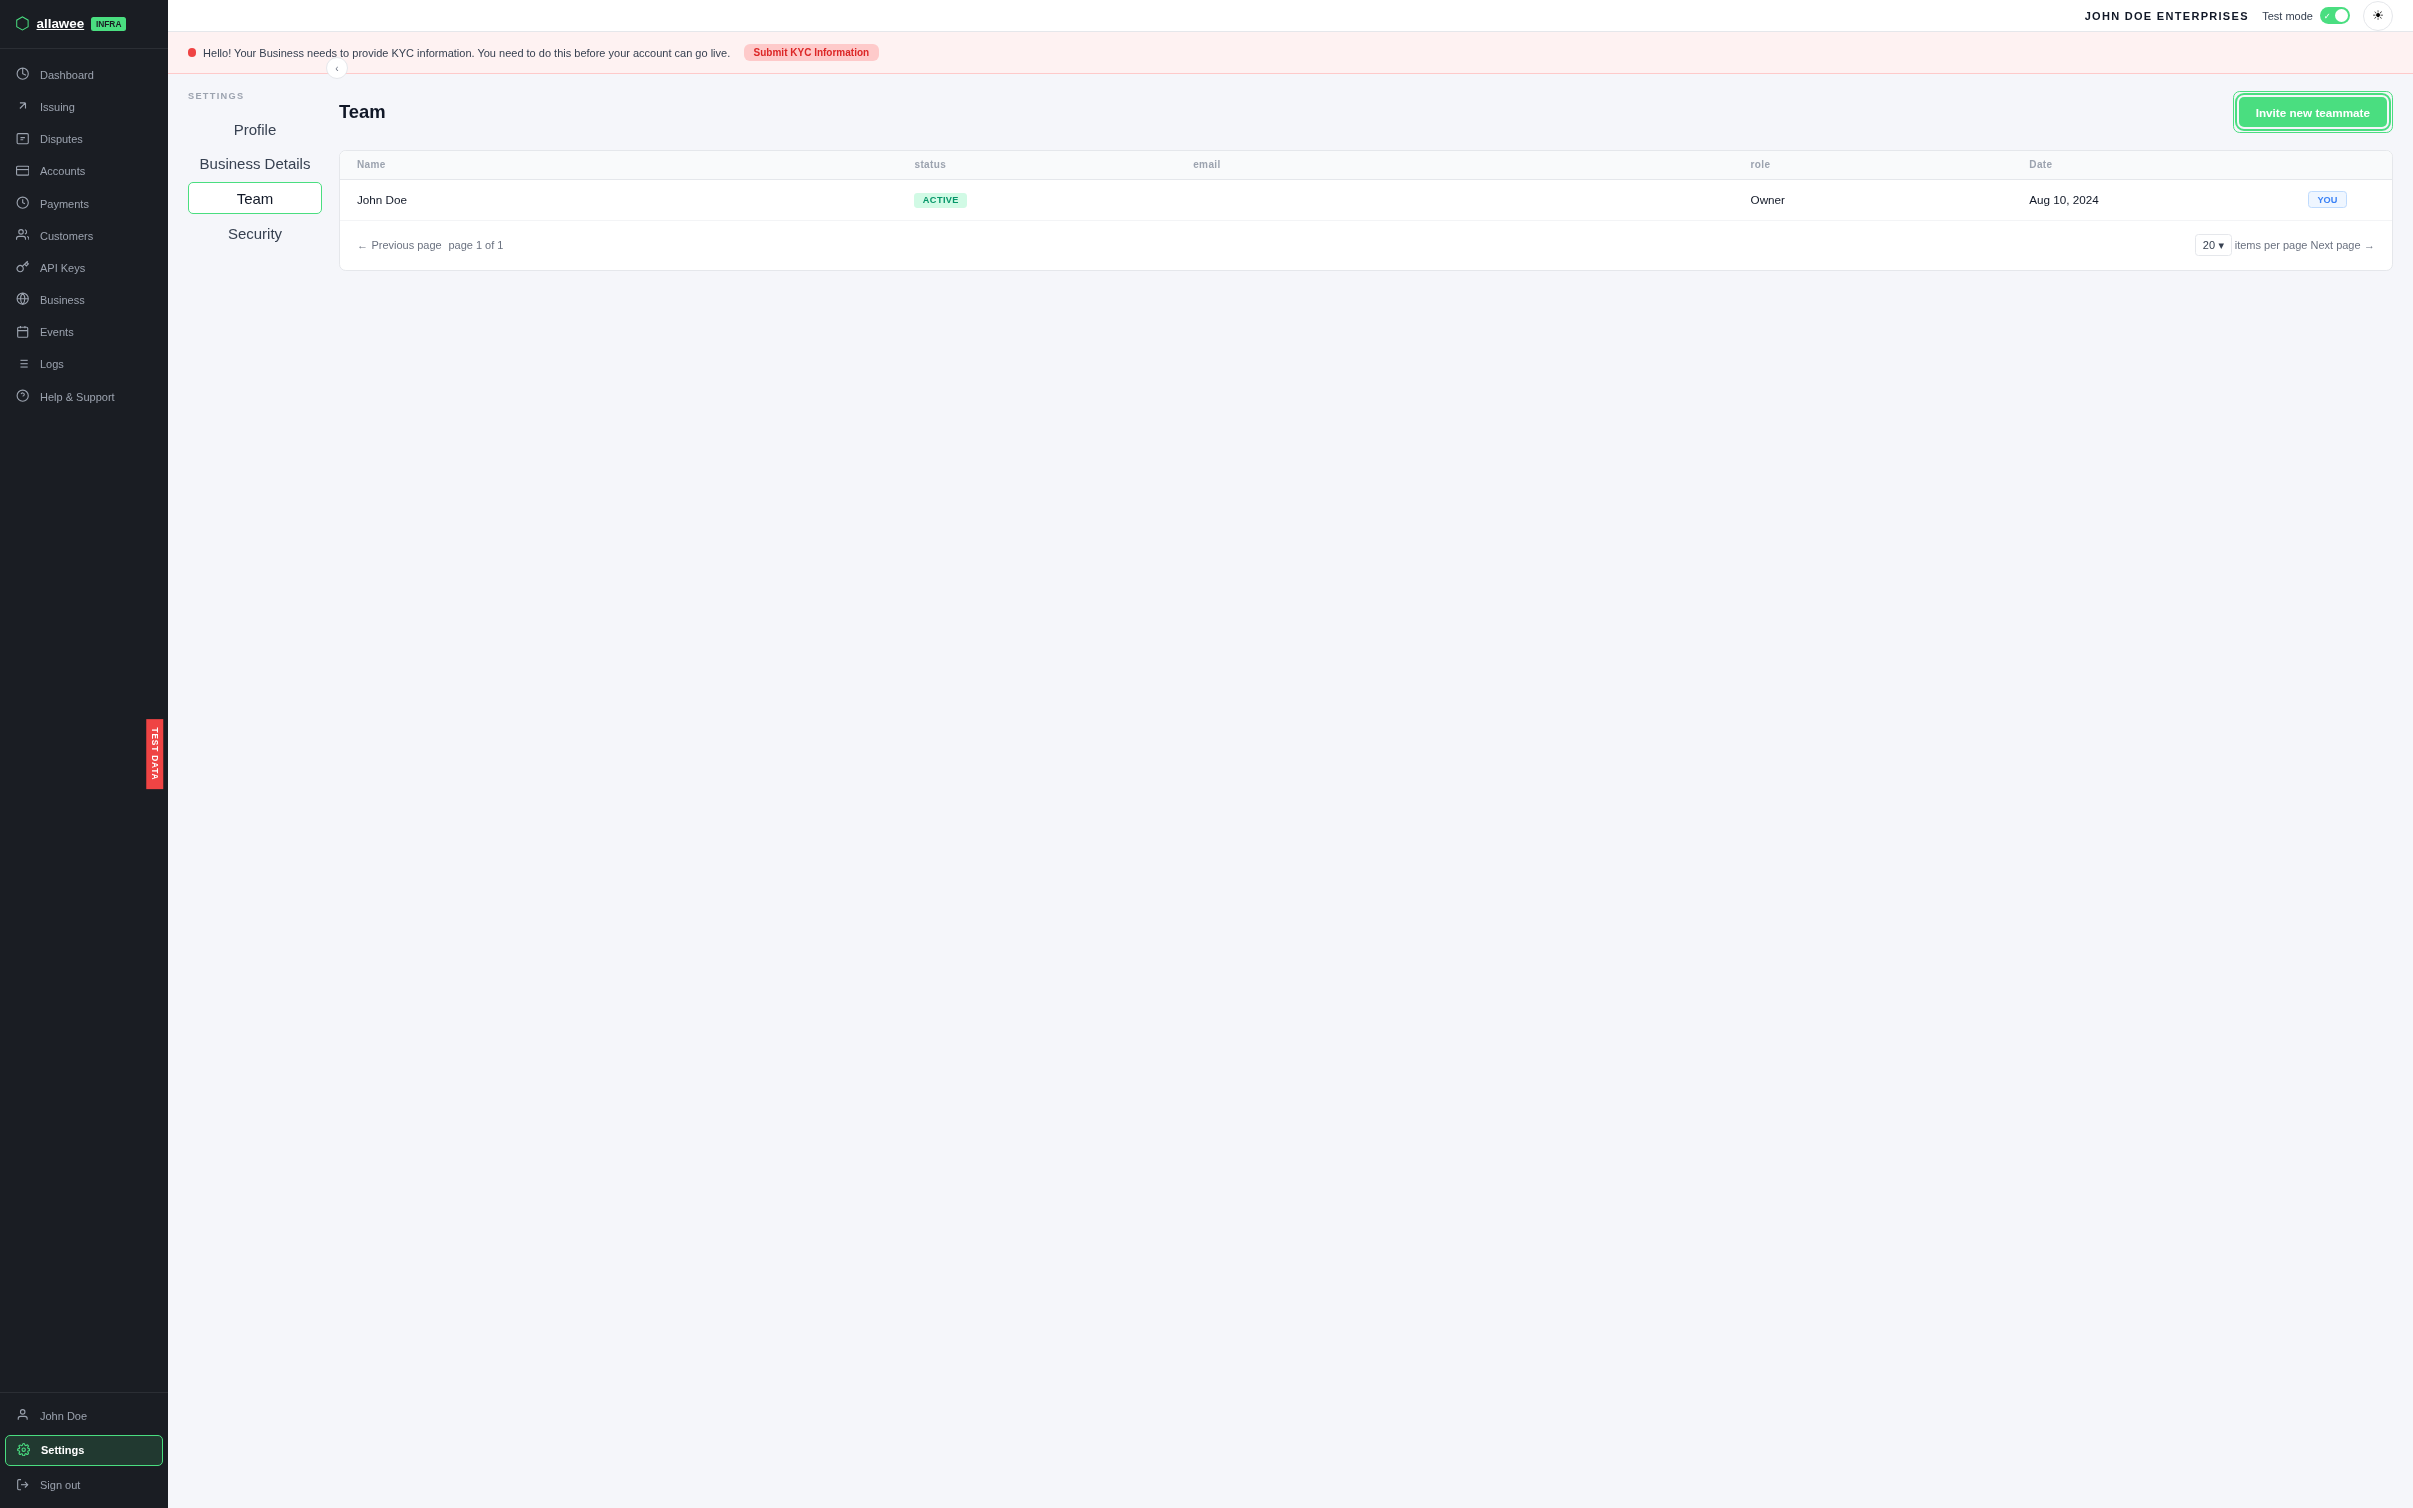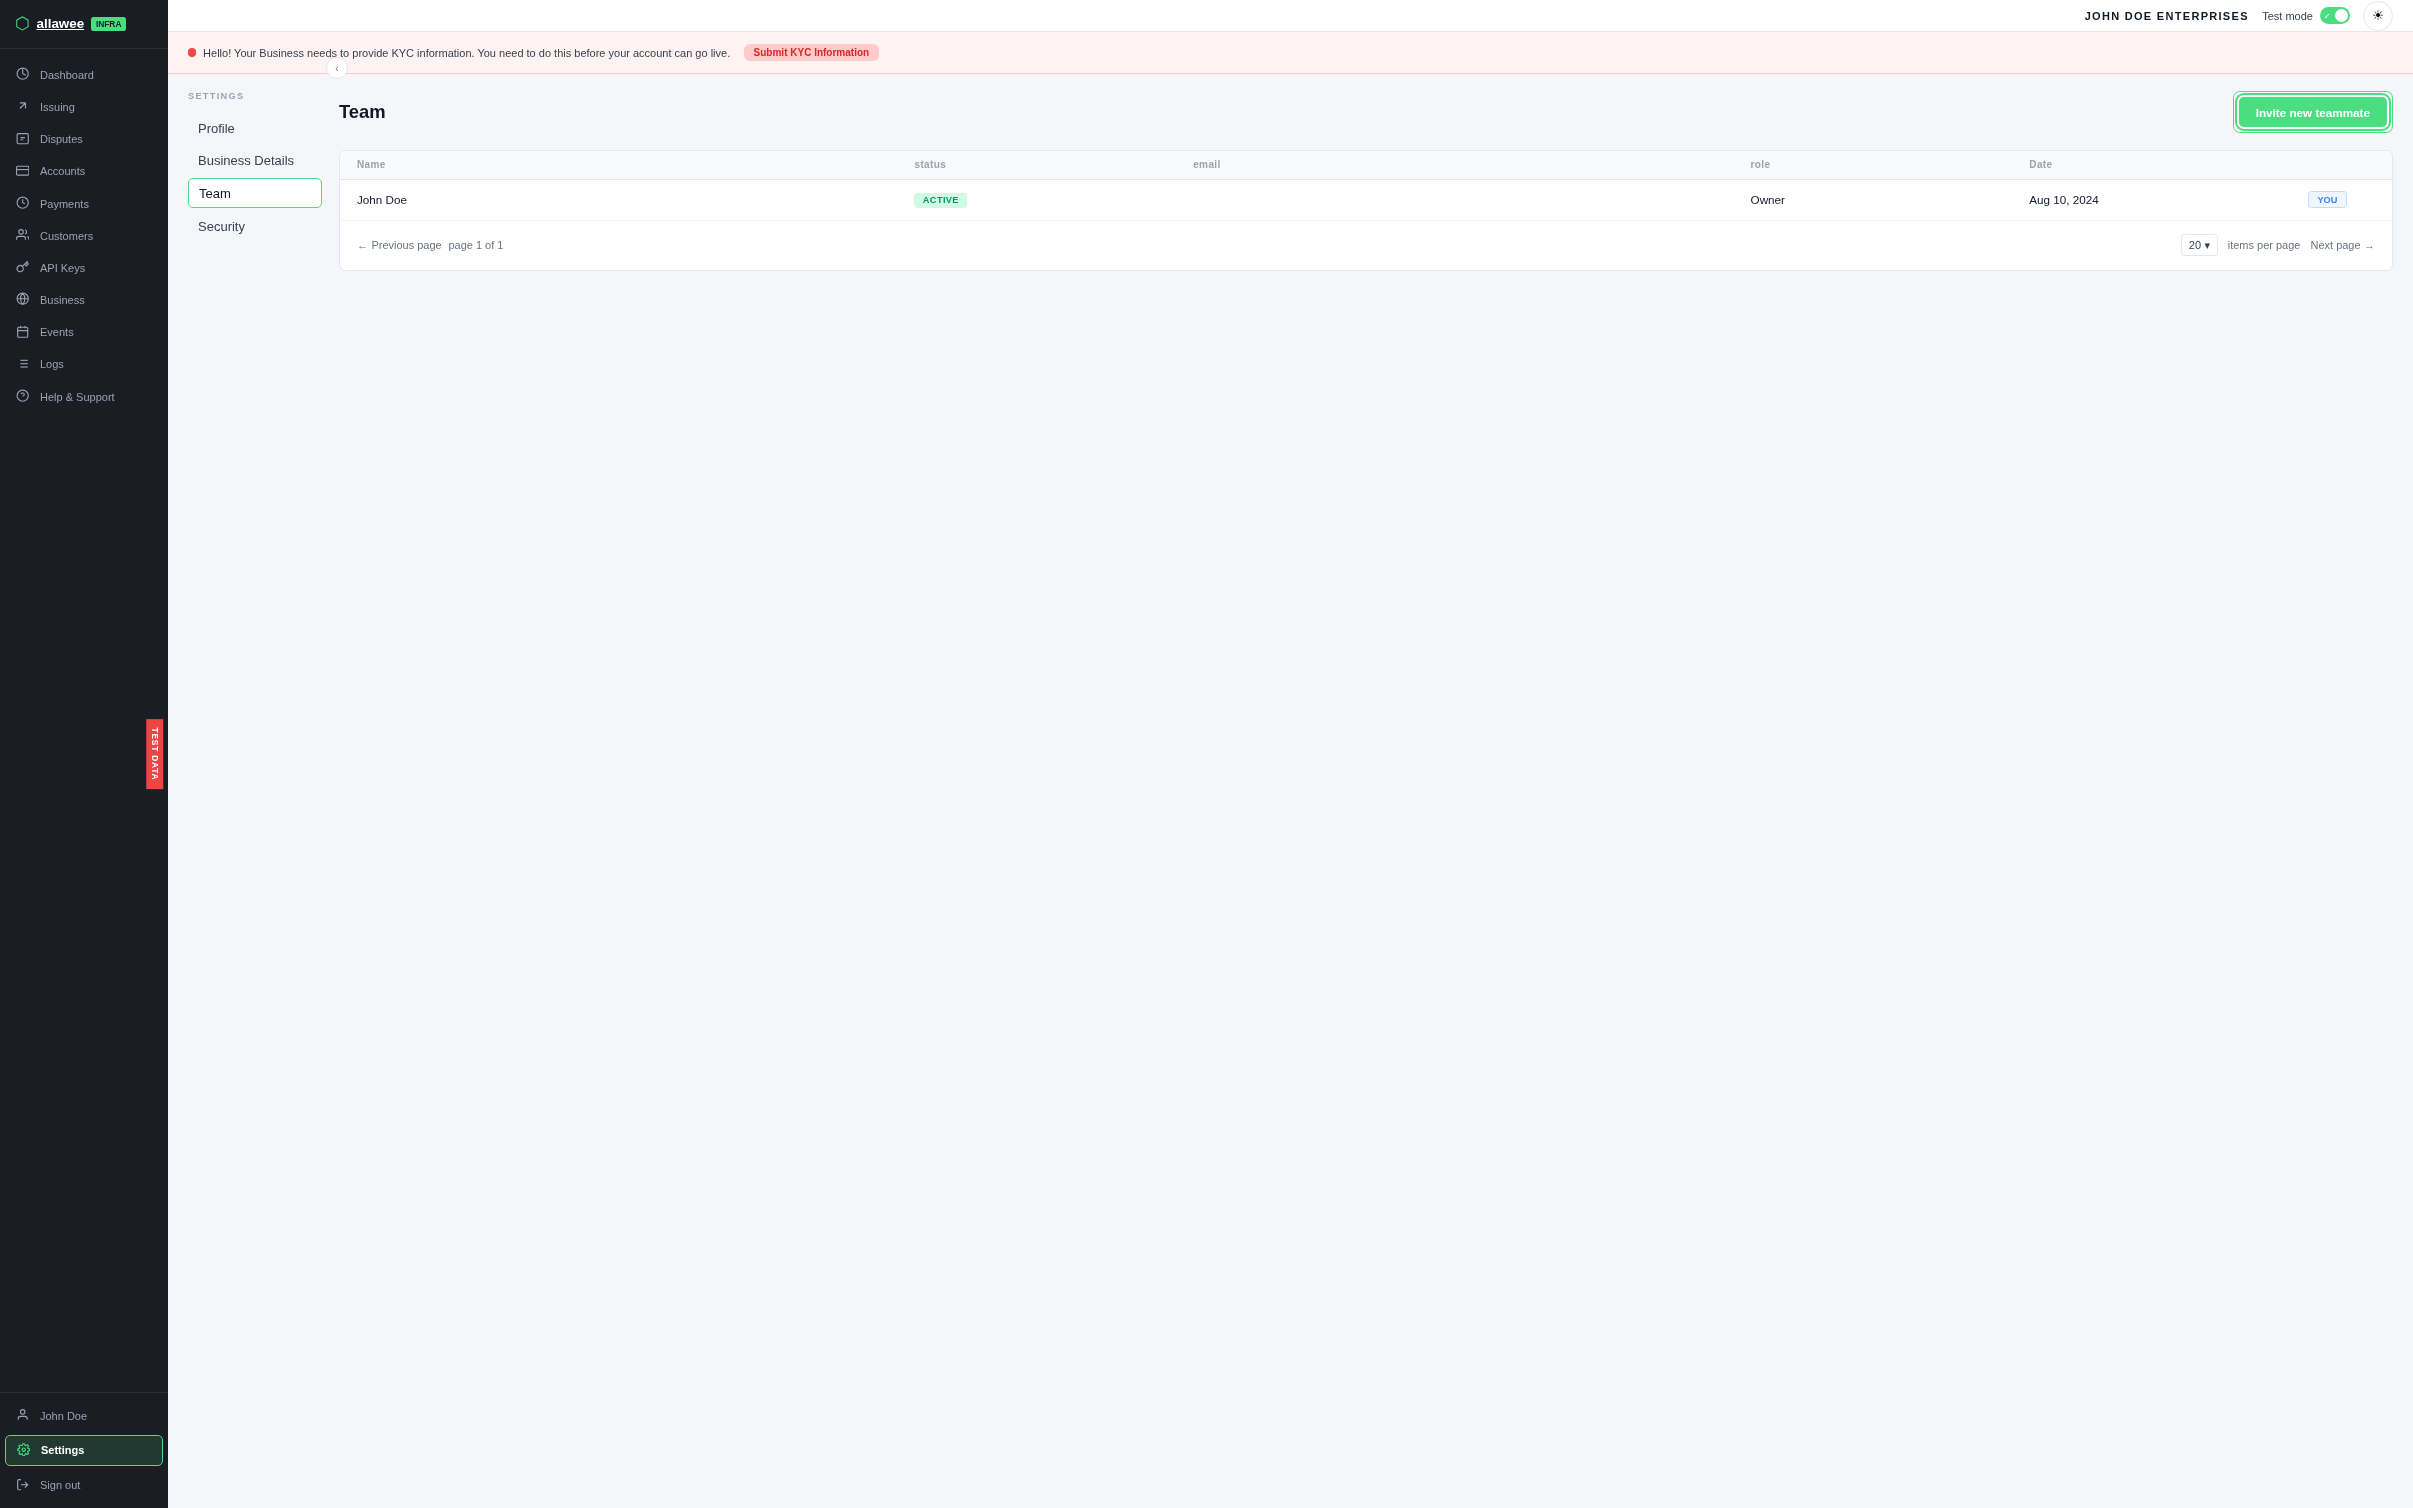--- a/index.html
+++ b/index.html
@@ -218,25 +218,26 @@
     }
     .settings-title {
       font-size: 9.2px;
       font-weight: 700;
       letter-spacing: 1.3px;
       color: #9ca3af;
       margin-bottom: 13.4px;
     }
     .settings-nav-item {
       padding: 6.7px 10px;
-      font-size: 13px;
+      font-size: 15px;
       color: #374151;
       border-radius: 5px;
       cursor: pointer;
       margin-bottom: 3.4px;
+      text-align: center;
     }
     .settings-nav-item.active {
       background: #fff;
       border: 1.7px solid #4ade80;
       font-weight: 500;
       color: #111827;
     }
 
     
     .team-content {
@@ -330,21 +331,21 @@
     
     .pagination {
       display: flex;
       align-items: center;
       justify-content: space-between;
       padding: 13.4px 17px;
       font-size: 11px;
       color: #6b7280;
     }
     .pagination-left { display: flex; align-items: center; gap: 6.7px; }
-    .pagination-right { display: flex; align-items: center; gap: 10px; }
+    .pagination-right { display: flex; align-items: center; gap: 3px; }
     .page-btn {
       display: flex;
       align-items: center;
       gap: 3.4px;
       cursor: pointer;
       color: #6b7280;
     }
     .items-select {
       display: flex;
       align-items: center;

